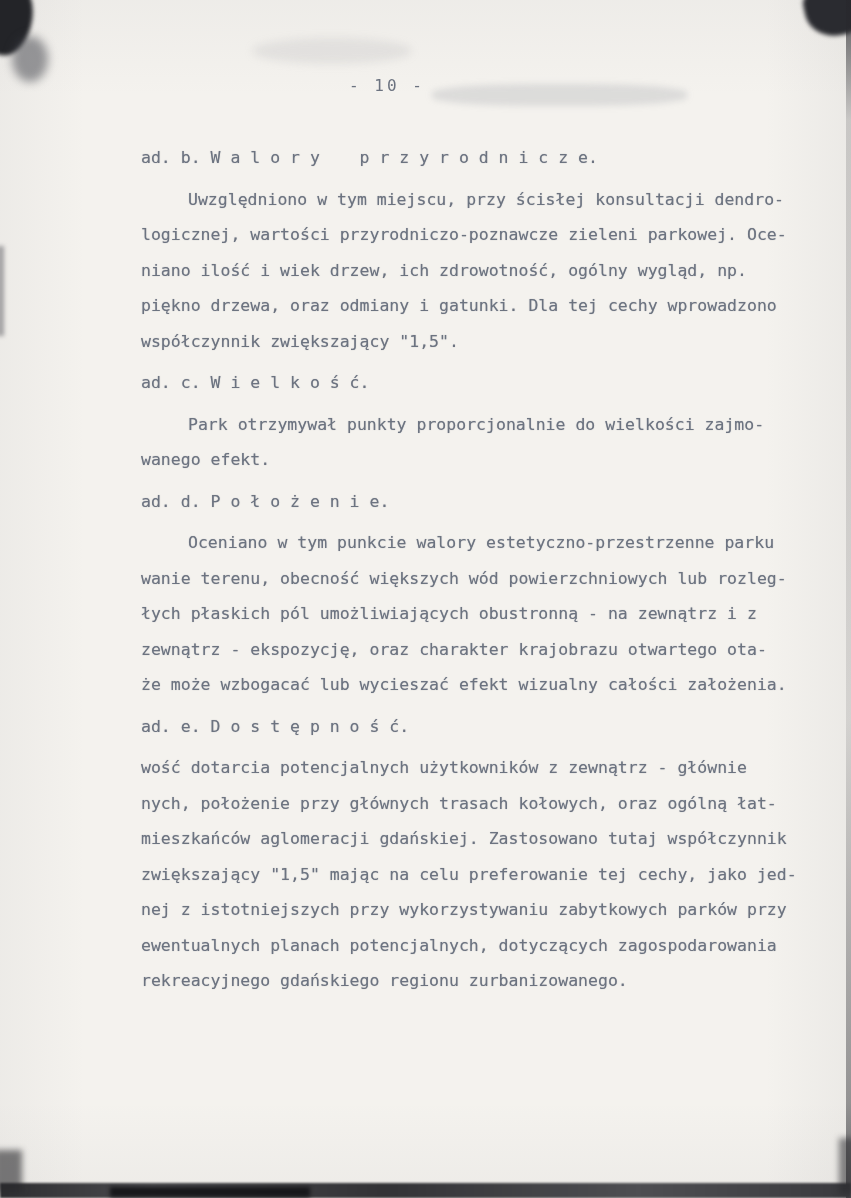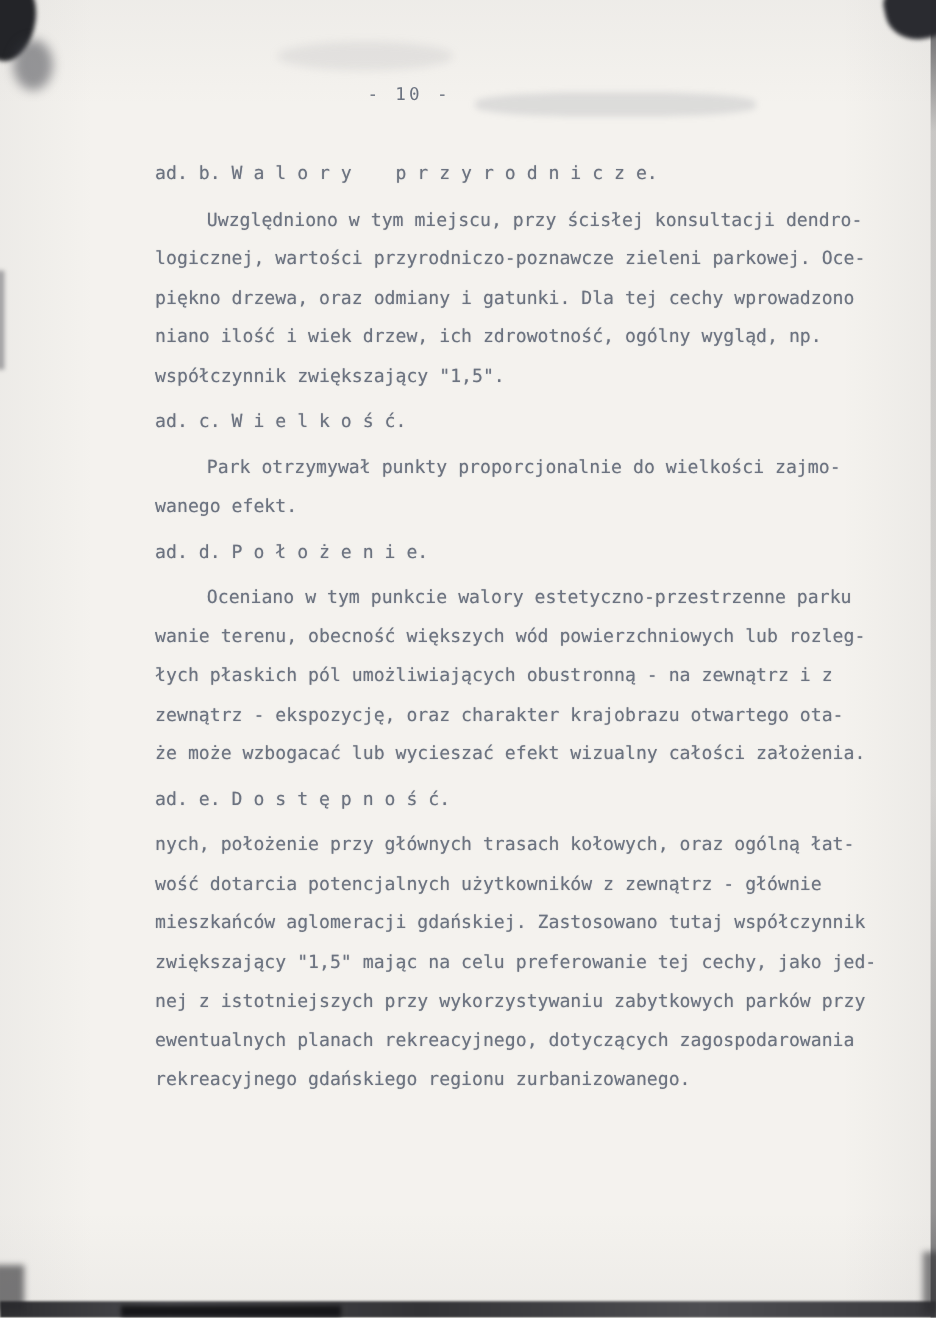--- a/index.html
+++ b/index.html
@@ -14,21 +14,21 @@
     overflow: hidden;
     background-color: var(--paper, #f4f2ee);
     background-image:
       linear-gradient(90deg, rgba(120,120,125,0.06), rgba(255,255,255,0) 10%, rgba(255,255,255,0) 90%, rgba(120,120,125,0.07)),
       linear-gradient(180deg, rgba(140,140,145,0.06), rgba(255,255,255,0) 8%, rgba(255,255,255,0) 92%, rgba(120,120,125,0.06));
     font-family: "DejaVu Sans Mono", "Liberation Mono", monospace;
     color: var(--ink, #6c7380);
   }
   .page-number {
     position: absolute;
-    left: 334px;
+    left: 349px;
     top: 76px;
     font-size: 16px;
     letter-spacing: 3px;
     white-space: pre;
   }
   .body-text {
     position: absolute;
     left: 141px;
     top: 134px;
     width: 682px;
@@ -109,48 +109,48 @@
   <div class="artifact a-smudge-header"></div>
 
   <div class="page-number">- 10 -</div>
 
   <div class="body-text">
 
     <section>
       <div class="line heading">ad. b. W a l o r y    p r z y r o d n i c z e.</div>
       <div class="line indent">Uwzględniono w tym miejscu, przy ścisłej konsultacji dendro-</div>
       <div class="line">logicznej, wartości przyrodniczo-poznawcze zieleni parkowej. Oce-</div>
+      <div class="line">niano ilość i wiek drzew, ich zdrowotność, ogólny wygląd, np.</div>
       <div class="line">piękno drzewa, oraz odmiany i gatunki. Dla tej cechy wprowadzono</div>
-      <div class="line">niano ilość i wiek drzew, ich zdrowotność, ogólny wygląd, np.</div>
       <div class="line">współczynnik zwiększający "1,5".</div>
     </section>
 
     <section>
       <div class="line heading">ad. c. W i e l k o ś ć.</div>
       <div class="line indent">Park otrzymywał punkty proporcjonalnie do wielkości zajmo-</div>
       <div class="line">wanego efekt.</div>
     </section>
 
     <section>
       <div class="line heading">ad. d. P o ł o ż e n i e.</div>
       <div class="line indent">Oceniano w tym punkcie walory estetyczno-przestrzenne parku</div>
       <div class="line">wanie terenu, obecność większych wód powierzchniowych lub rozleg-</div>
       <div class="line">łych płaskich pól umożliwiających obustronną - na zewnątrz i z</div>
       <div class="line">zewnątrz - ekspozycję, oraz charakter krajobrazu otwartego ota-</div>
       <div class="line">że może wzbogacać lub wycieszać efekt wizualny całości założenia.</div>
     </section>
 
     <section>
       <div class="line heading">ad. e. D o s t ę p n o ś ć.</div>
+      <div class="line">wość dotarcia potencjalnych użytkowników z zewnątrz - głównie</div>
       <div class="line">nych, położenie przy głównych trasach kołowych, oraz ogólną łat-</div>
-      <div class="line">wość dotarcia potencjalnych użytkowników z zewnątrz - głównie</div>
       <div class="line">mieszkańców aglomeracji gdańskiej. Zastosowano tutaj współczynnik</div>
       <div class="line">zwiększający "1,5" mając na celu preferowanie tej cechy, jako jed-</div>
       <div class="line">nej z istotniejszych przy wykorzystywaniu zabytkowych parków przy</div>
-      <div class="line">ewentualnych planach rekreacyjnego, dotyczących zagospodarowania</div>
+      <div class="line">ewentualnych planach potencjalnych, dotyczących zagospodarowania</div>
       <div class="line">rekreacyjnego gdańskiego regionu zurbanizowanego.</div>
     </section>
 
   </div>
 
   <div class="artifact a-band-bottom"></div>
   <div class="artifact a-band-bottom-dark"></div>
   <div class="artifact a-corner-bl"></div>
   <div class="artifact a-corner-br"></div>
 

